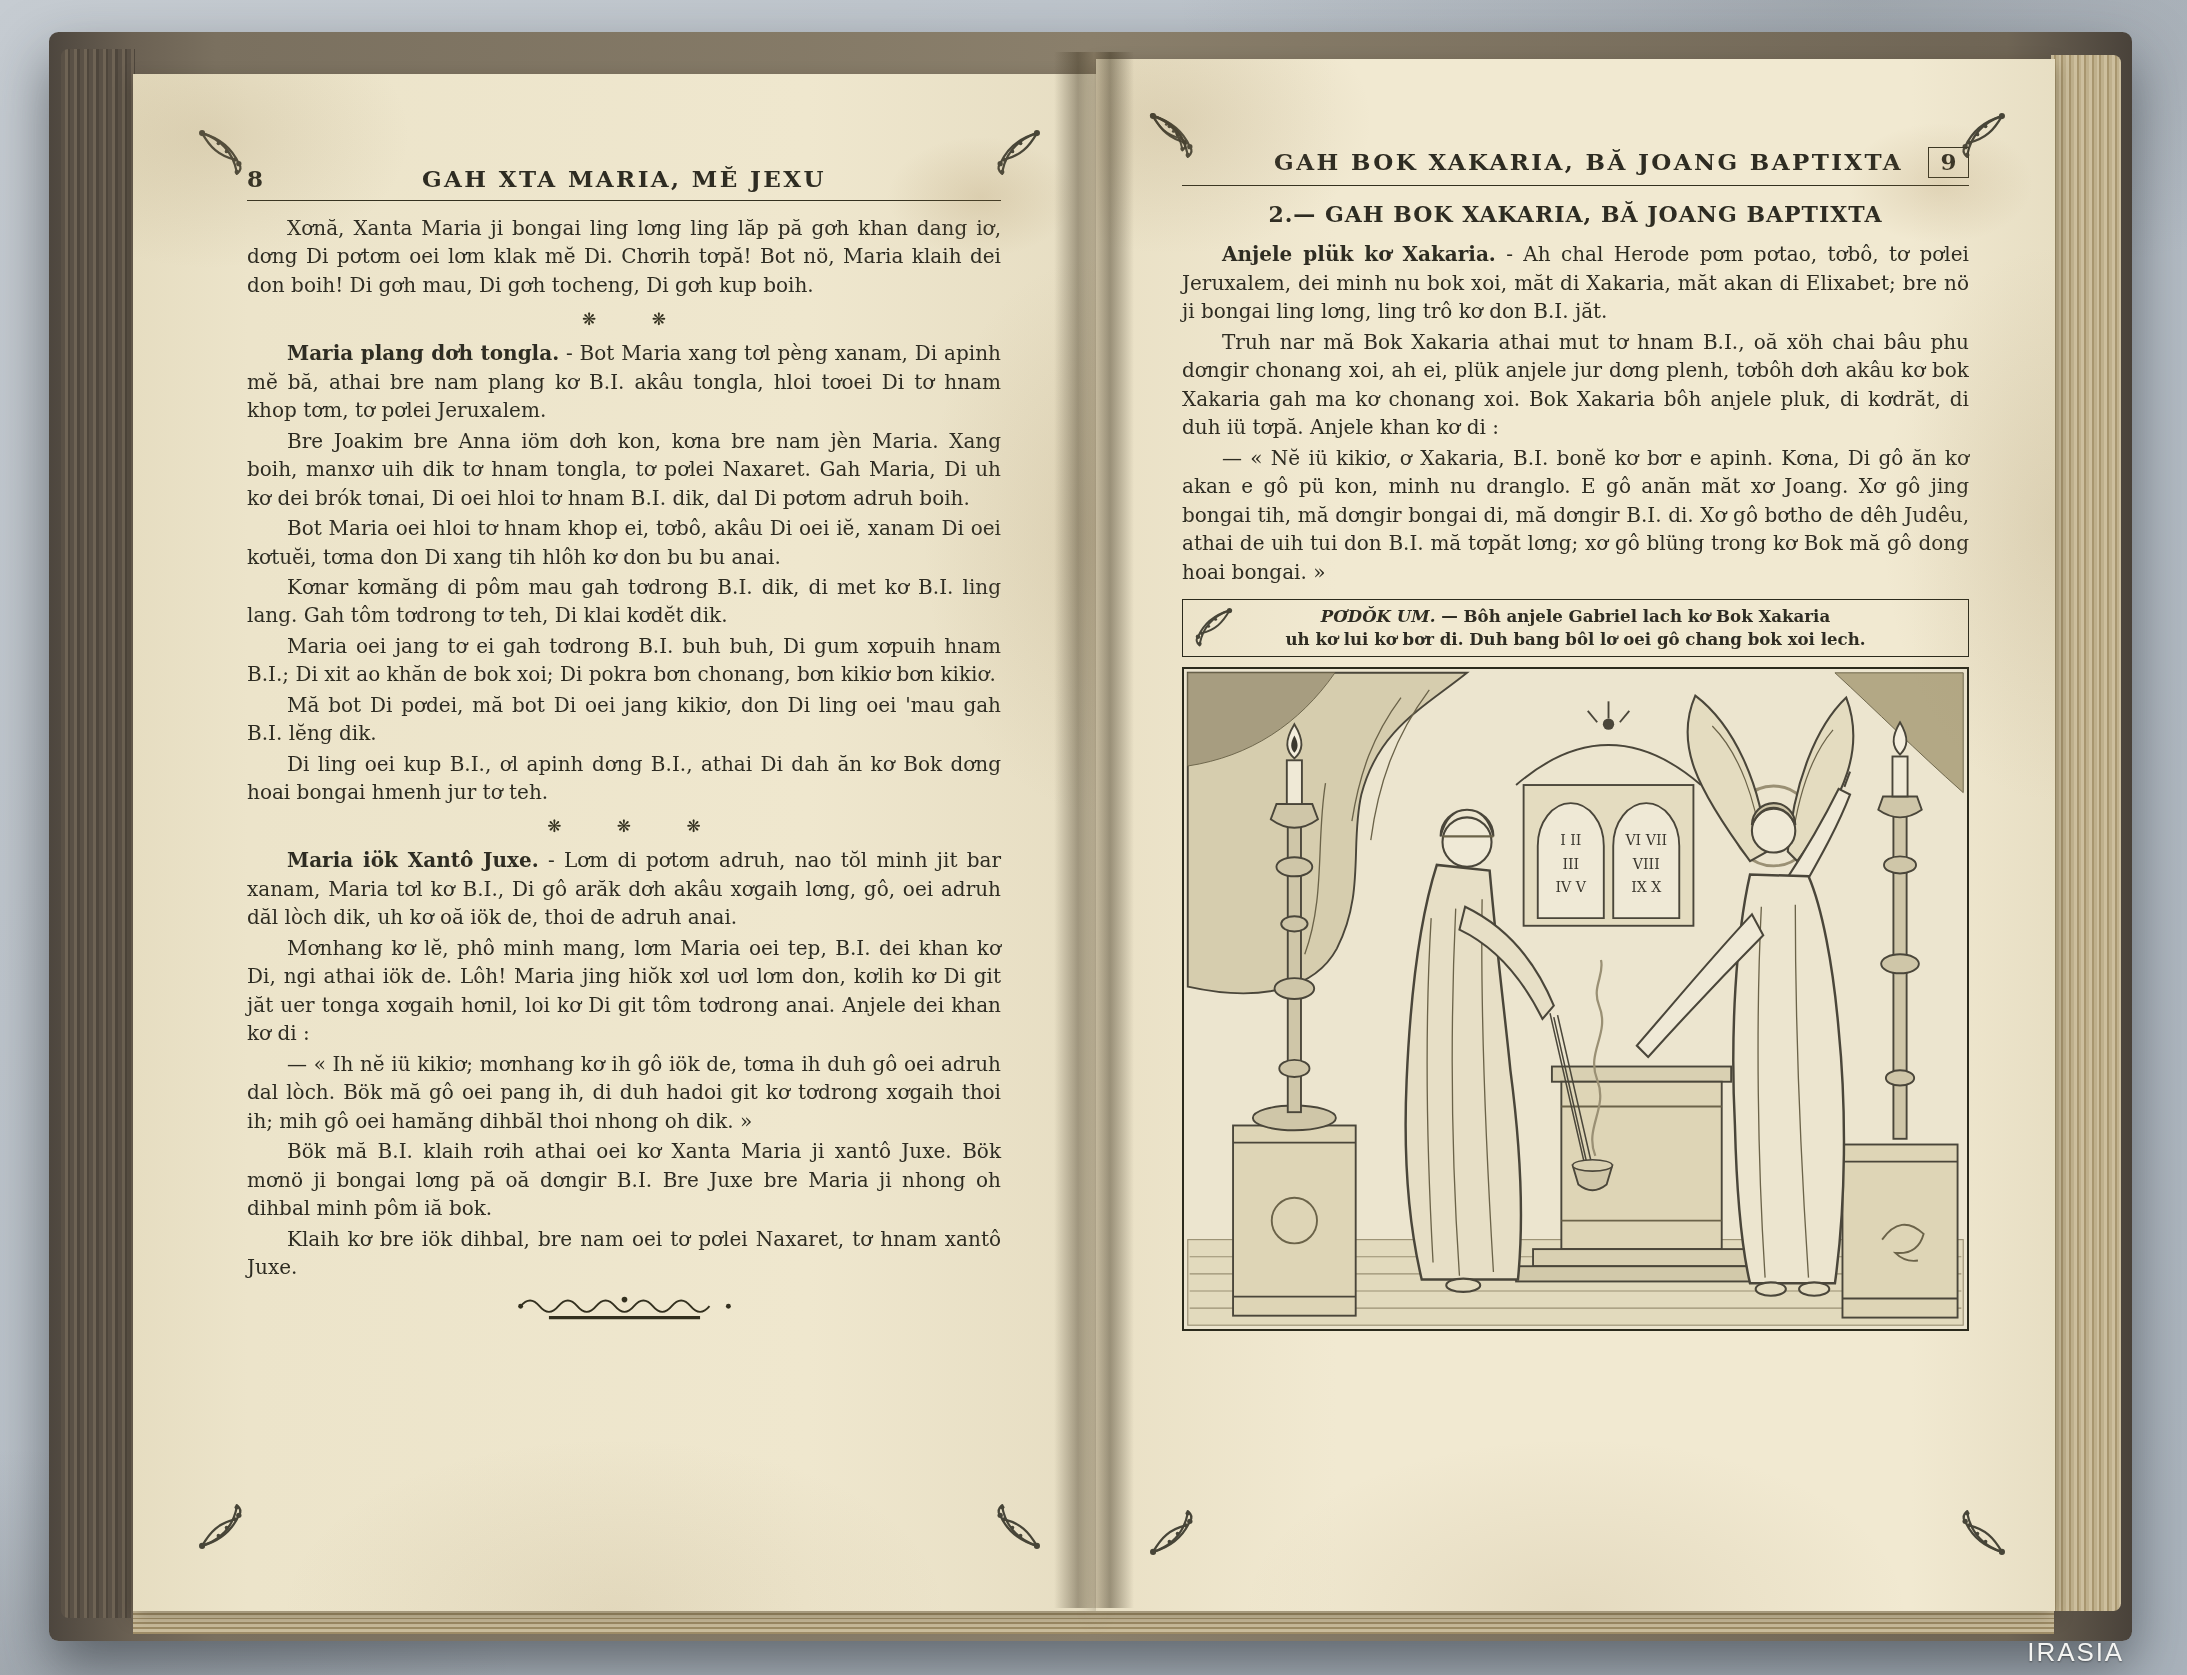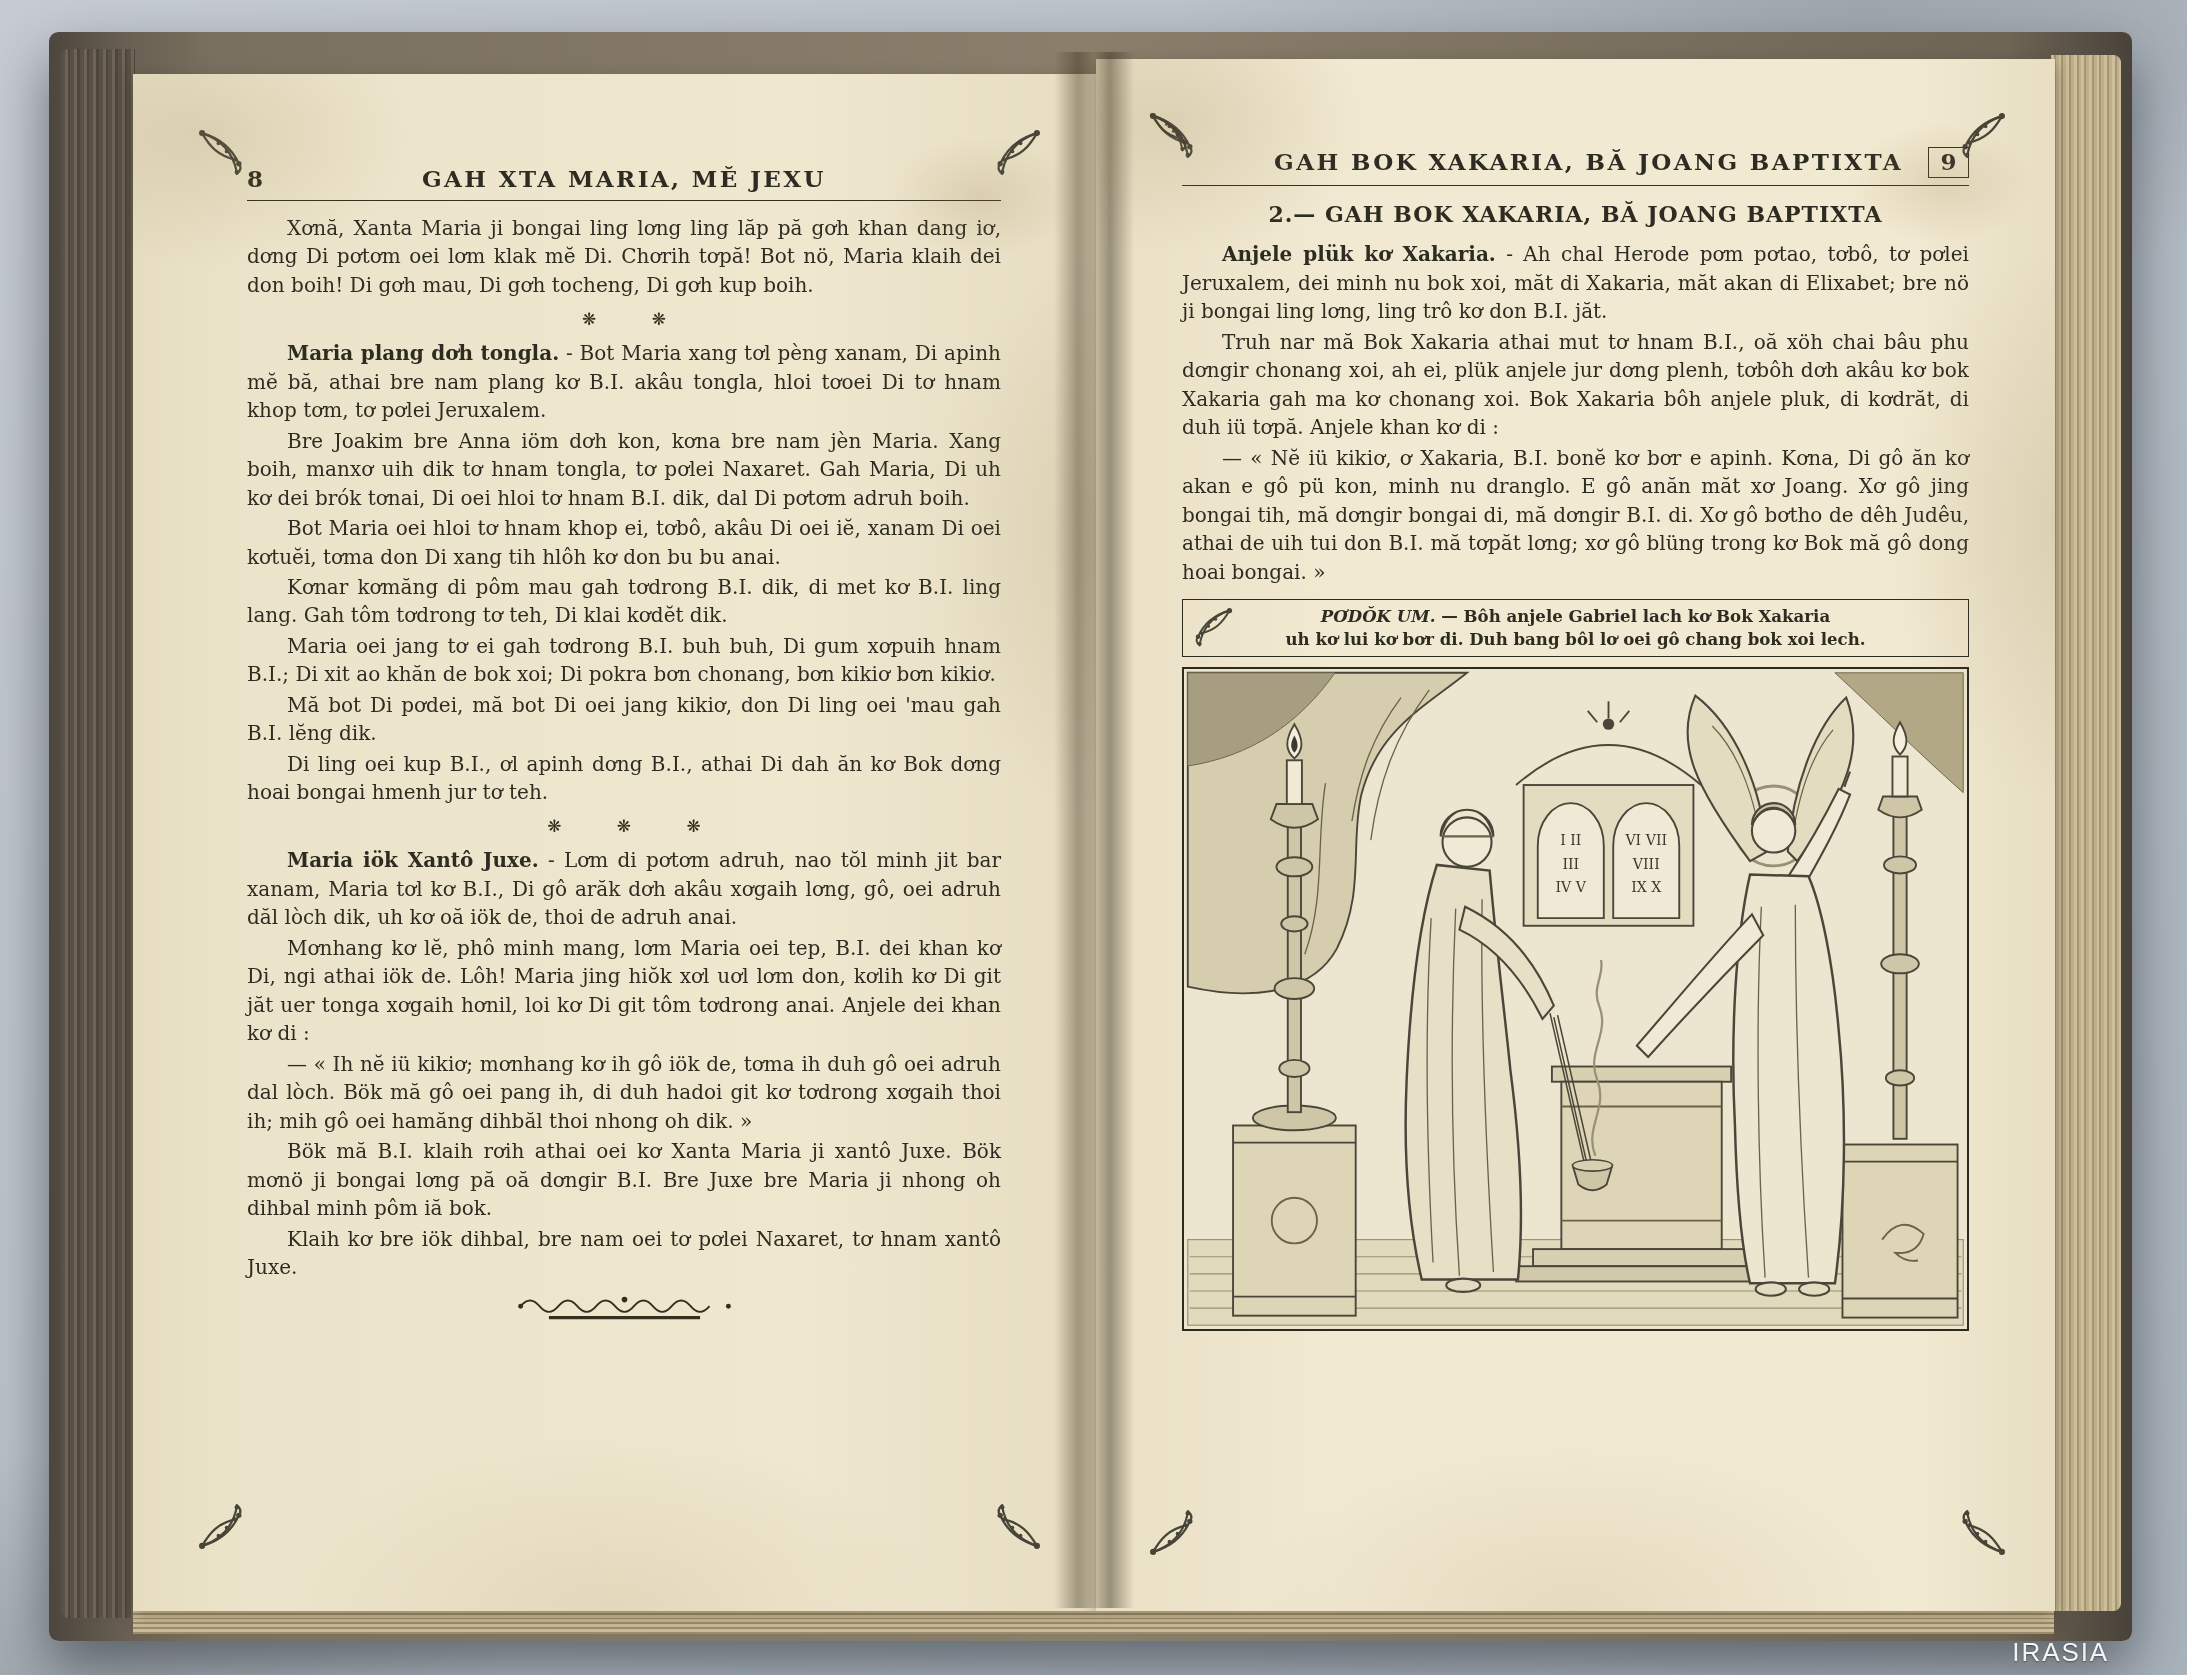--- a/index.html
+++ b/index.html
@@ -65,21 +65,21 @@
   
   .section-title{text-align:center;font-weight:bold;font-size:22px;letter-spacing:1px;margin:15px 0 13.3px 0;}
   .caption-box{display:flex;align-items:center;gap:9.5px;border:1.9px solid #2b2a1c;padding:4.8px 7.6px;margin-top:13.3px;}
   .caption-orn{width:42px;height:42px;flex:0 0 auto;}
   .caption-orn svg{width:100%;height:100%;}
   .caption-text{flex:1;text-align:center;font-weight:bold;font-size:16.6px;line-height:23px;}
   .caption-text i{font-style:italic;}
   .illustration{margin-top:9.5px;border:2.9px solid #2b2a1c;height:660px;background:#ece5cf;}
   .illustration svg{display:block;width:100%;height:100%;}
   
-  .watermark{position:absolute;right:79px;bottom:7.6px;color:#f4f4f2;font-family:"Liberation Sans",sans-serif;
+  .watermark{position:absolute;right:64px;bottom:7.6px;color:#f4f4f2;font-family:"Liberation Sans",sans-serif;
     font-size:26px;letter-spacing:1.9px;text-shadow:0 1px 1.9px rgba(0,0,0,.4);z-index:10;text-align:center;}
 </style>
 </head>
 <body>
 
 <div class="backdrop"></div>
 <div class="book-cover"></div>
 <div class="edge-left"></div>
 <div class="edge-right"></div>
 <div class="edge-bottom"></div>

